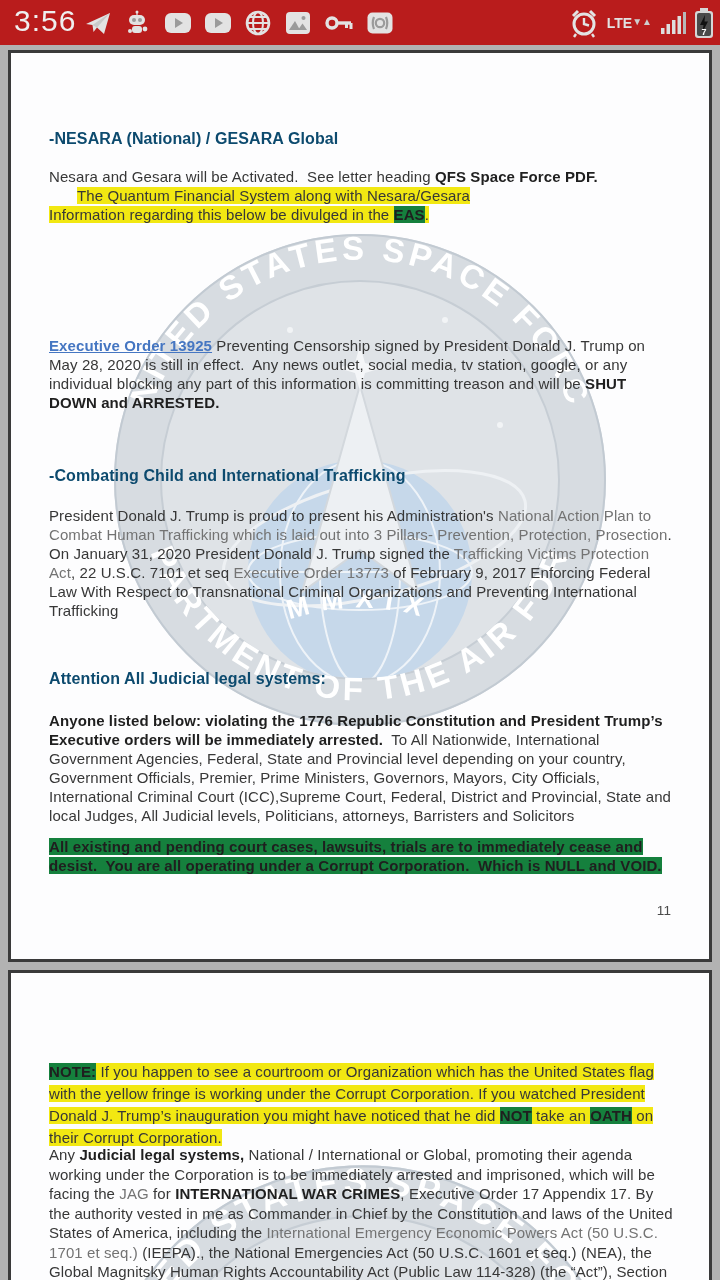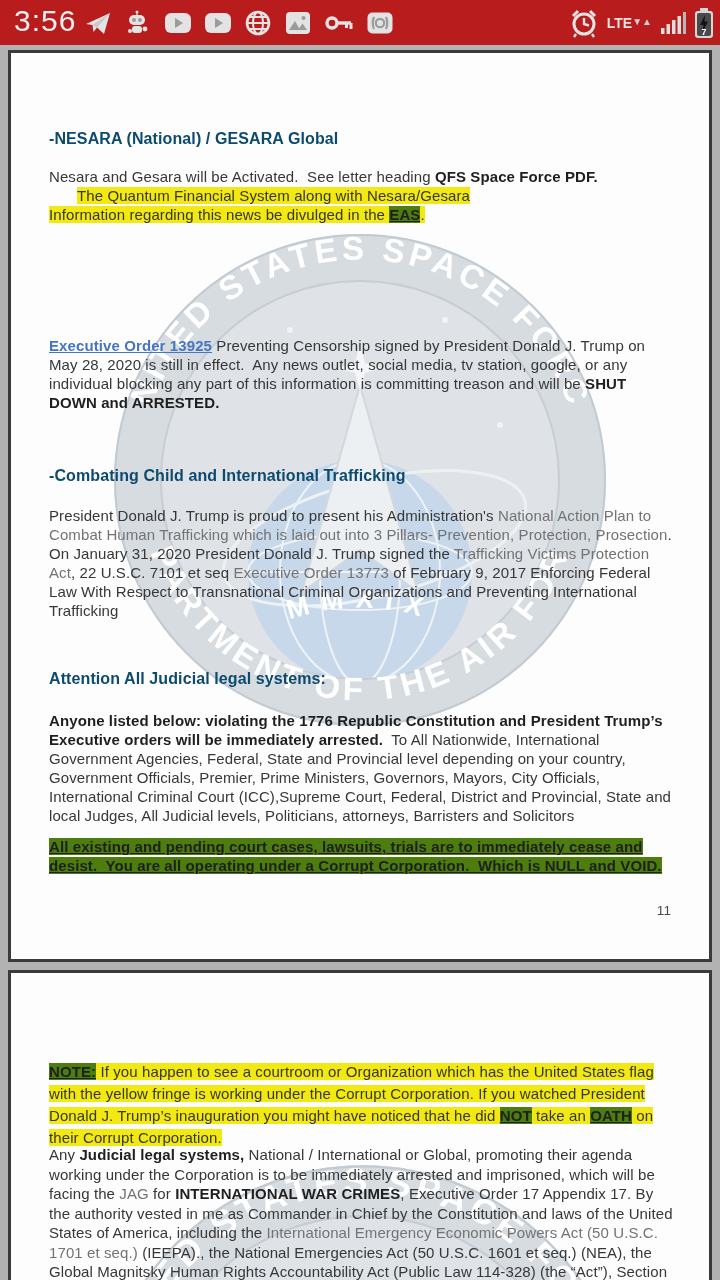--- a/index.html
+++ b/index.html
@@ -22,21 +22,21 @@
   .page-1{top:50px;height:912px;}
   .page-2{top:970px;height:310px;border-bottom:none;}
   .page-content{position:absolute;inset:0;z-index:10;}
 
   .block{position:absolute;left:38px;width:628px;font-size:15px;line-height:19px;
     color:#373737;letter-spacing:0.1px;}
   .heading{font-weight:bold;color:#0c4a6e;font-size:16px;}
   .pagenum{text-align:right;width:622px;font-size:13.5px;color:#4a4a4a;}
   span.b{font-weight:bold;color:#1f1f1f;}
   span.hl{background:#f2e812;}
-  span.bhl{background:#4d7c0f;font-weight:bold;color:#1f1f1f;text-decoration:underline;}
+  span.bhl{background:#15803d;font-weight:bold;color:#1f1f1f;}
   span.link{color:#737373;cursor:pointer;}
   span.blink{color:#4576c2;text-decoration:underline;font-weight:bold;cursor:pointer;margin-top:39px;}
 
   
   .seal{position:absolute;z-index:1;pointer-events:none;}
   .seal text{font-family:"Liberation Sans",sans-serif;font-weight:bold;fill:#ffffff;}
 </style>
 </head>
 <body>
 
@@ -174,21 +174,21 @@
       <circle cx="-70" cy="-150" r="3" fill="#f2f4f6"></circle>
       <circle cx="85" cy="-160" r="3" fill="#f2f4f6"></circle>
       <circle cx="140" cy="-55" r="3" fill="#f2f4f6"></circle>
     </g>
     <text font-size="27" letter-spacing="11"><textPath href="#s1mid" startOffset="50%" text-anchor="middle">MMXIX</textPath></text>
   </svg>
   <div class="page-content">
       <div class="block heading" style="top: 76px;"><span>-NESARA (National) / GESARA Global</span></div>
       <div class="block para" style="top: 114px;"><span>Nesara and Gesara will be Activated.&nbsp; See letter heading </span><span class="b">QFS Space Force PDF.</span></div>
       <div class="block para" style="top: 133px; margin-left: 28px;"><span class="hl">The Quantum Financial System along with Nesara/Gesara</span></div>
-      <div class="block para" style="top: 152px;"><span class="hl">Information regarding this news be divulged in the </span><span class="bhl">EAS</span><span class="hl">.</span></div>
+      <div class="block para" style="top: 152px;"><span class="hl">Information regarding this below be divulged in the </span><span class="bhl">EAS</span><span class="hl">.</span></div>
       <div class="block para" style="top: 283px;"><span class="blink">Executive Order 13925</span><span> Preventing Censorship signed by President Donald J. Trump on May 28, 2020 is still in effect.&nbsp; Any news outlet, social media, tv station, google, or any individual blocking any part of this information is committing treason and will be </span><span class="b">SHUT DOWN and ARRESTED.</span></div>
       <div class="block heading" style="top: 413px;"><span>-Combating Child and International Trafficking</span></div>
       <div class="block para" style="top: 453px;"><span>President Donald J. Trump is proud to present his Administration's</span><span class="link"> National Action Plan to Combat Human Trafficking which is laid out into 3 Pillars- Prevention, Protection, Prosection</span><span>. On January 31, 2020 President Donald J. Trump signed the </span><span class="link">Trafficking Victims Protection Act</span><span>, 22 U.S.C. 7101 et seq </span><span class="link">Executive Order 13773</span><span> of February 9, 2017 Enforcing Federal Law With Respect to Transnational Criminal Organizations and Preventing International Trafficking</span></div>
       <div class="block heading" style="top: 616px;"><span>Attention All Judicial legal systems:</span></div>
       <div class="block para" style="top: 658px;"><span class="b">Anyone listed below: violating the 1776 Republic Constitution and President Trump’s Executive orders will be immediately arrested.</span><span>&nbsp; To All Nationwide, International Government Agencies, Federal, State and Provincial level depending on your country, Government Officials, Premier, Prime Ministers, Governors, Mayors, City Officials, International Criminal Court (ICC),Supreme Court, Federal, District and Provincial, State and local Judges, All Judicial levels, Politicians, attorneys, Barristers and Solicitors</span></div>
       <div class="block para" style="top: 784px;"><span class="bhl">All existing and pending court cases, lawsuits, trials are to immediately cease and desist.&nbsp; You are all operating under a Corrupt Corporation.&nbsp; Which is NULL and VOID.</span></div>
       <div class="block pagenum" style="top: 848px;"><span>11</span></div>
     </div>
 </div>
 

